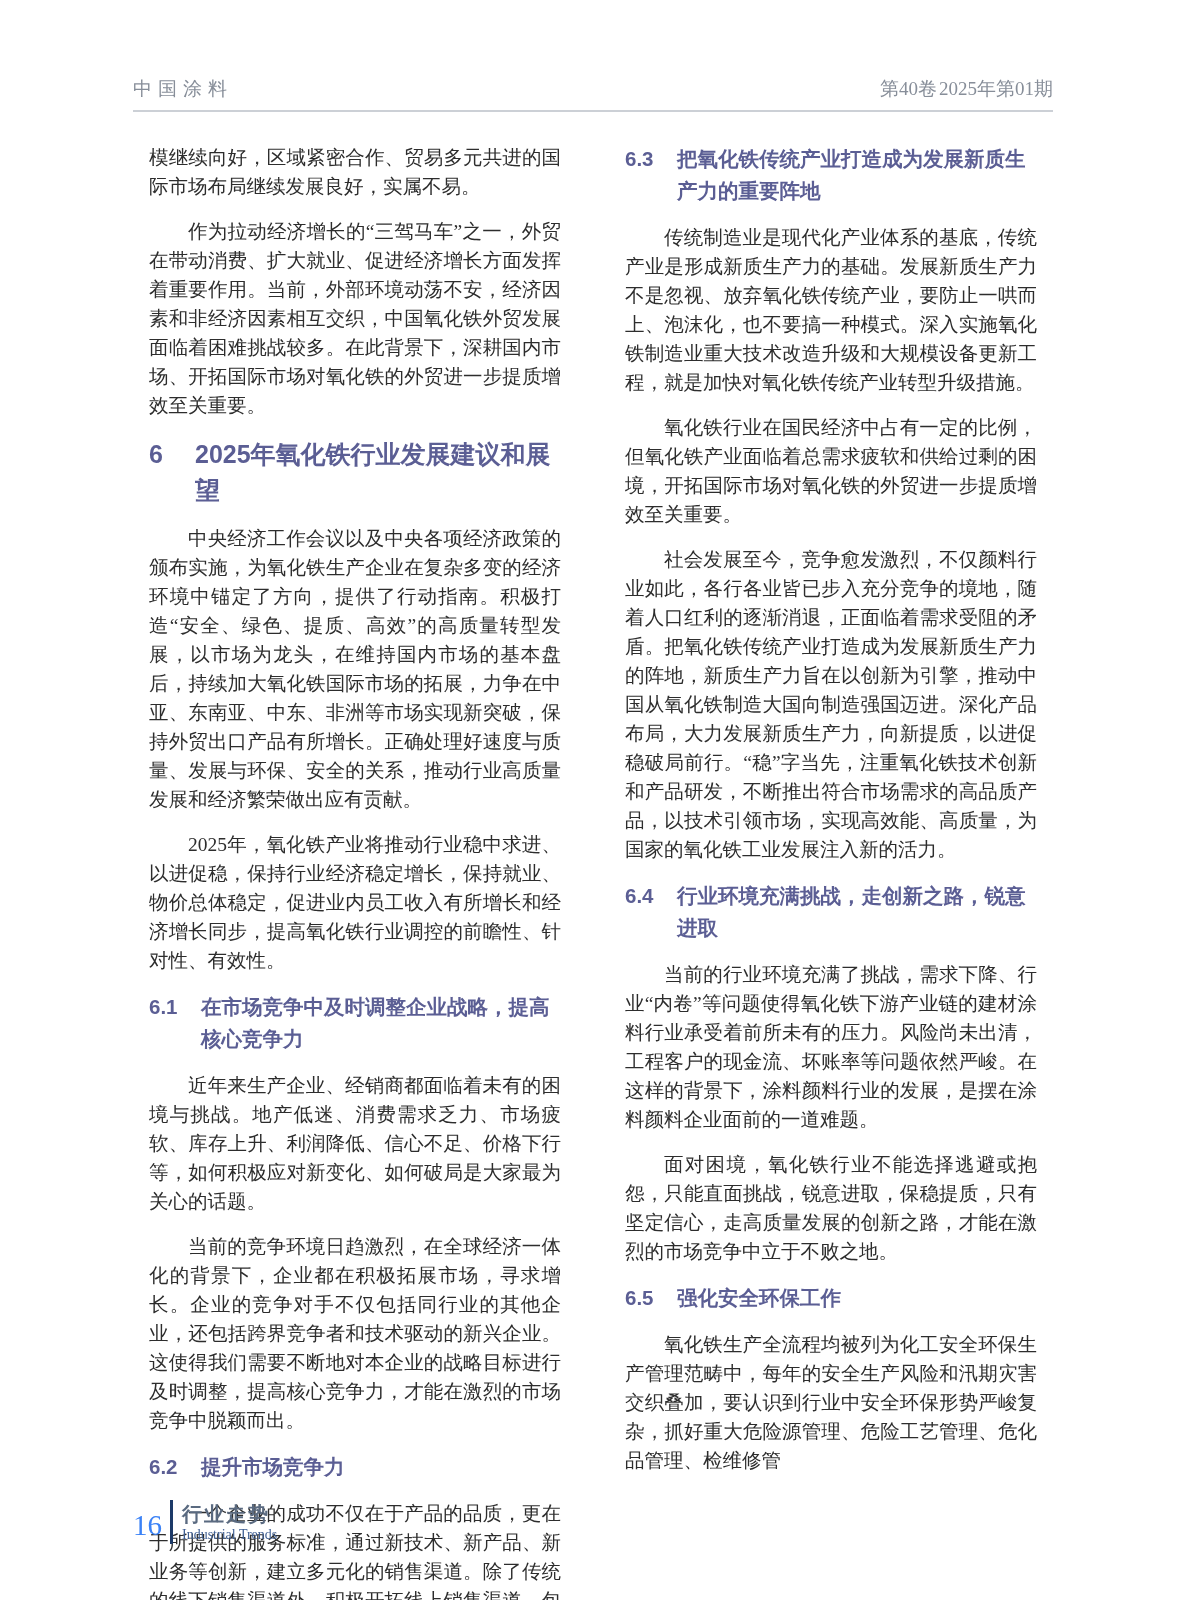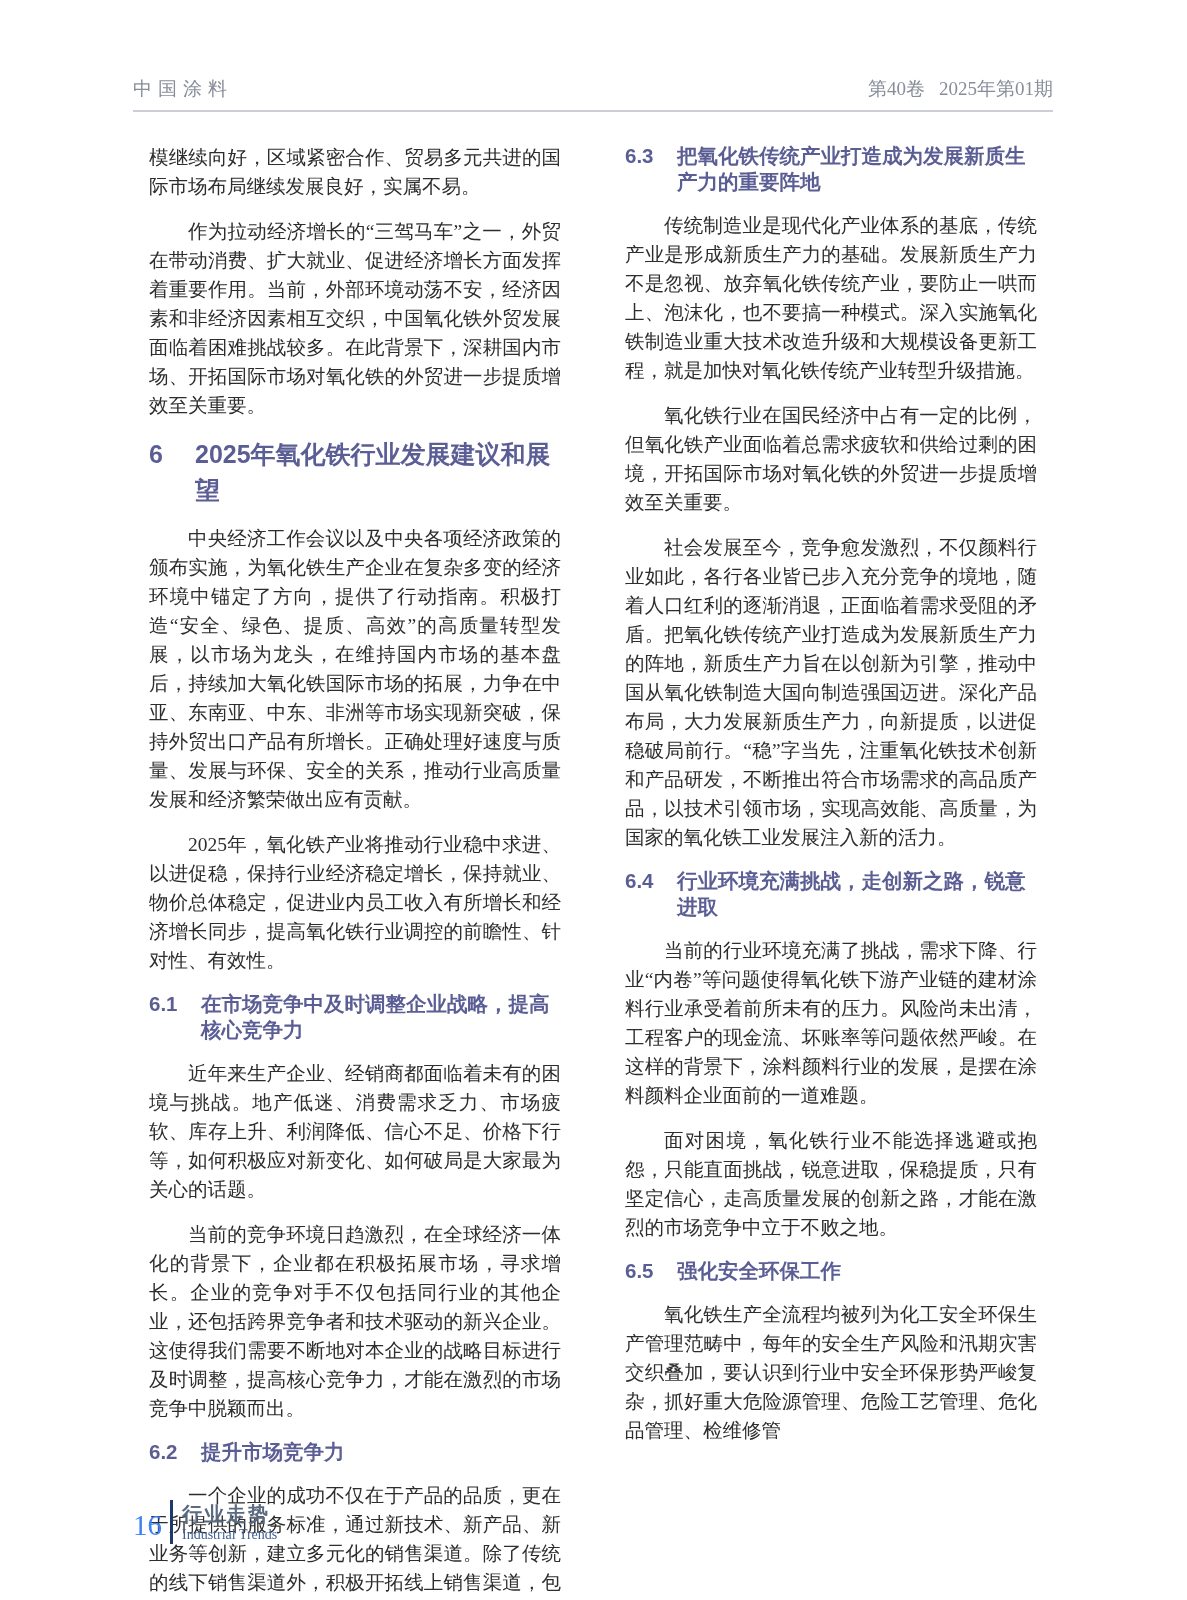--- a/index.html
+++ b/index.html
@@ -13,21 +13,21 @@
   .page { padding: 76px 134px 0 133px; }
 
   
   .pg-header {
     display: flex; justify-content: space-between; align-items: flex-end;
     padding-bottom: 8px;
     border-bottom: 2px solid #ccd0d6;
     font-size: 19px; color: #878e99;
   }
   .journal-name { letter-spacing: 6px; }
-  .issue-info span { margin-left: 14px; }
+  .issue-info span { margin-left: 2px; }
 
   
   .main { display: flex; gap: 32px; padding-top: 15px; }
   .col {
     width: 444px;
     font-size: 19.5px; line-height: 29px;
     text-align: justify;
     color: #2d2d2d;
   }
   .col p { margin: 16px; }
@@ -39,21 +39,21 @@
     font-weight: 700; font-size: 25px; line-height: 36px;
     color: #5b5e94;
     margin: 10px 0 5px 0;
     padding-left: 46px;
     text-align: left;
   }
   .h1 .num { display: inline-block; width: 46px; margin-left: -46px; }
 
   .h2 {
     font-family: "Liberation Sans", "DejaVu Sans", sans-serif;
-    font-weight: 700; font-size: 20.5px; line-height: 26px;
+    font-weight: 700; font-size: 20.5px; line-height: 32px;
     color: #5b5e94;
     margin: 0;
     padding-left: 52px;
     text-align: left;
   }
   .h2 .num { display: inline-block; width: 52px; margin-left: -52px; }
 
   
   .pg-footer {
     position: absolute; left: 133px; top: 1500px;

